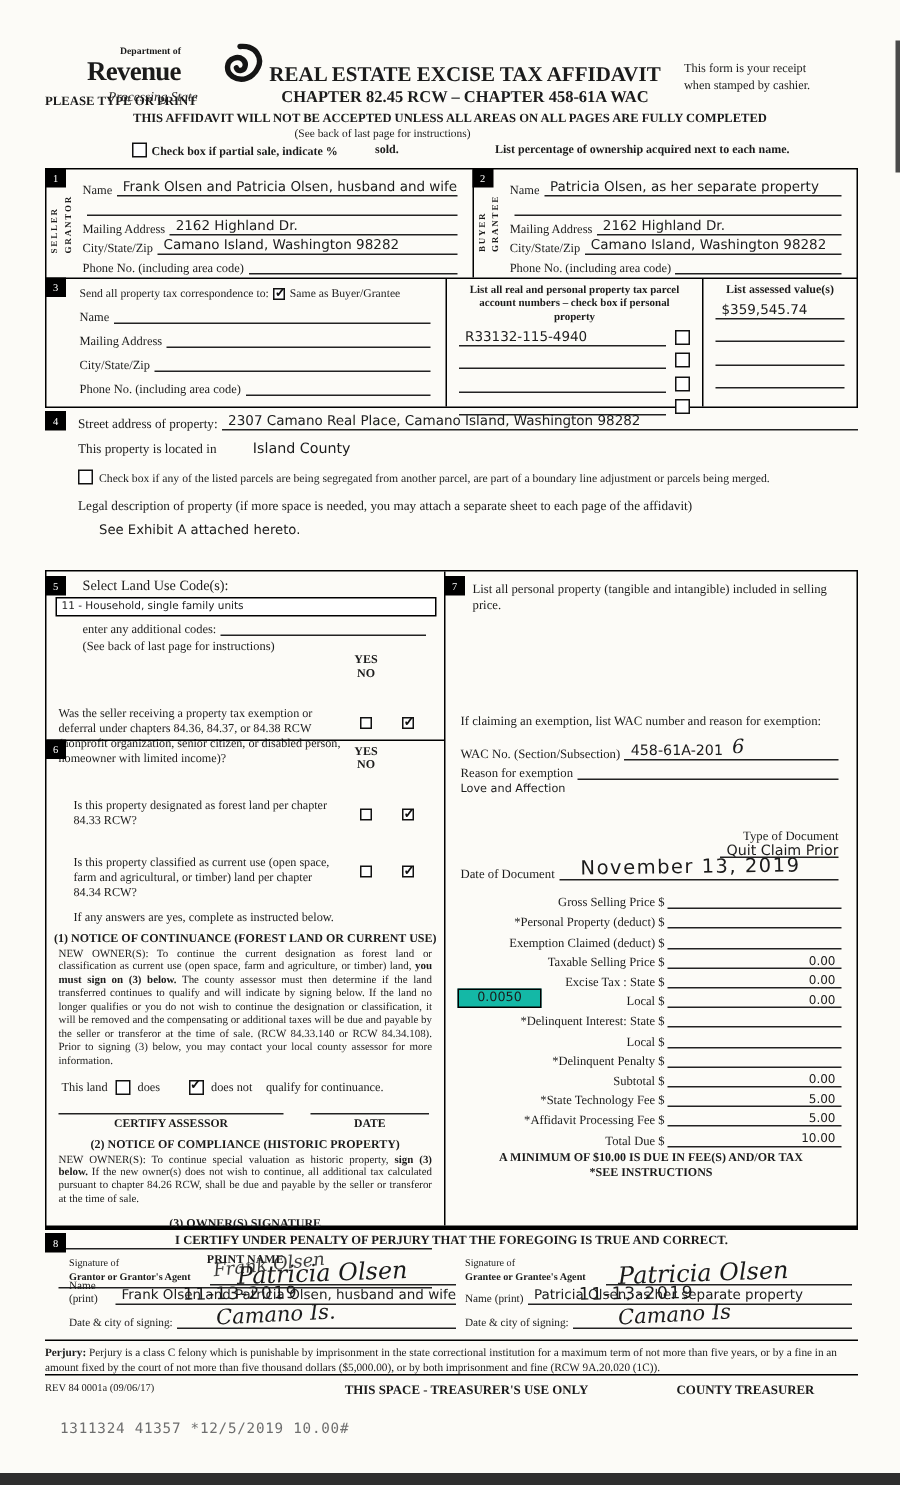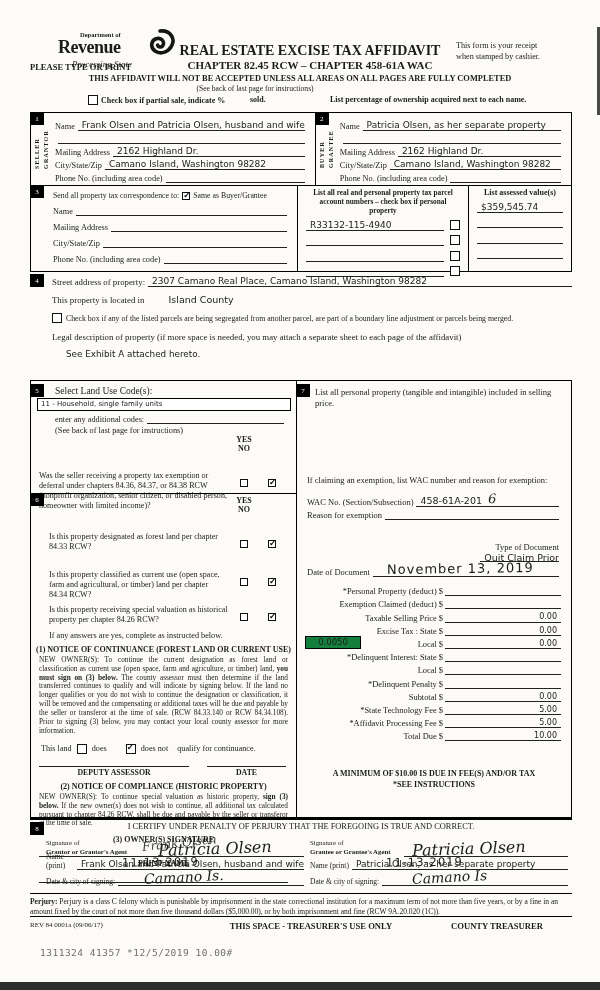--- a/index.html
+++ b/index.html
@@ -95,30 +95,30 @@
   .s7intro { margin:66px 8px 0 10px; font-size:8.5px; }
   .wacrow { display:flex; align-items:flex-end; margin:7px 12px 0 10px; font-size:8.5px; height:15px; }
   .reasonrow { display:flex; align-items:flex-end; margin:3px 12px 0 10px; font-size:8.5px; }
   .reasonval { margin-left:10px; font-size:7.5px; margin-top:1px; }
   .docrow { display:flex; align-items:flex-end; margin:0 12px 0 10px; font-size:8.5px; }
   .mrows { margin-top:6px; }
   .mrow { display:flex; align-items:flex-end; height:13.2px; margin:0 10px 0 4px; position:relative; }
   .mlbl { width:142px; text-align:right; font-size:8.4px; white-space:nowrap; }
   .mline { flex:1; border-bottom:1px solid #222; margin-left:2px; }
   .mval { display:block; text-align:right; font-family:"DejaVu Sans", sans-serif; font-size:8px; padding-right:4px; line-height:1.15; min-height:9px; }
-  .ratebox { position:absolute; left:4px; bottom:0; width:56px; height:13px; border:1.5px solid #000; background:#15803d; text-align:center; font-family:"DejaVu Sans", sans-serif; font-size:8.5px; line-height:11px; }
-  .minimum { margin-top:28px; text-align:center; font-weight:bold; font-size:8px; line-height:1.3; }
+  .ratebox { position:absolute; left:4px; bottom:0; width:56px; height:13px; border:1.5px solid #000; background:#14b8a6; text-align:center; font-family:"DejaVu Sans", sans-serif; font-size:8.5px; line-height:11px; }
+  .minimum { margin-top:2px; text-align:center; font-weight:bold; font-size:8px; line-height:1.3; }
 
   
   .hand { font-family:"DejaVu Sans", sans-serif; font-size:13px; letter-spacing:1px; white-space:nowrap; transform:rotate(-0.8deg); display:inline-block; }
   .script { font-family:"DejaVu Serif", serif; font-style:italic; white-space:nowrap; display:inline-block; }
 
   
   .sec8 { left:30px; top:818px; width:542px; height:76px; border-top:2px solid #000; border-bottom:1.5px solid #000; padding-top:2px; }
-  .certline { text-align:center; font-size:8.4px; font-weight:normal; }
+  .certline { text-align:center; font-size:8.4px; font-weight:bold; }
   .certcols { display:flex; margin-top:1px; }
   .certcol { flex:1; padding:0 4px 0 2px; }
   .sigrow { display:flex; align-items:flex-end; height:25px; position:relative; }
   .siglabels { width:94px; font-size:6.8px; line-height:1.3; flex:none; }
   .sigfill { flex:1; border-bottom:1px solid #222; height:100%; position:relative; }
   .certcol .frow { height:13px; font-size:7.5px; }
   .daterow { display:flex; align-items:flex-end; height:16px; font-size:7.5px; }
 
   
   .perjury { left:30px; top:897px; width:542px; font-size:7.5px; line-height:1.32; }
@@ -364,46 +364,39 @@
             <span class="cell"><span class="cb checked"></span></span>
           </span>
         </div>
         <div class="qrow" style="padding-left:18px;">
           <span class="qtext">Is this property classified as current use (open space, farm and agricultural, or timber) land per chapter 84.34 RCW?</span>
           <span class="qcells">
             <span class="cell"><span class="cb"></span></span>
             <span class="cell"><span class="cb checked"></span></span>
           </span>
         </div>
-        <div class="qrow" style="padding-left:18px; margin-top:4px;">
-          <span class="qtext">Is this property receiving special valuation as historical property per chapter 84.26 RCW?</span>
-          <span class="qcells">
-            <span class="cell"><span class="cb"></span></span>
-            <span class="cell"><span class="cb checked"></span></span>
-          </span>
-        </div>
         <div style="margin:6px 0 0 18px; font-size:8.2px;">If any answers are yes, complete as instructed below.</div>
         <div class="noticetitle">(1) NOTICE OF CONTINUANCE (FOREST LAND OR CURRENT USE)</div>
         <div class="noticepara">
           <span>NEW OWNER(S): To continue the current designation as forest land or classification as current use (open space, farm and agriculture, or timber) land, </span><span class="b">you must sign on (3) below.</span><span> The county assessor must then determine if the land transferred continues to qualify and will indicate by signing below. If the land no longer qualifies or you do not wish to continue the designation or classification, it will be removed and the compensating or additional taxes will be due and payable by the seller or transferor at the time of sale. (RCW 84.33.140 or RCW 84.34.108). Prior to signing (3) below, you may contact your local county assessor for more information.</span>
         </div>
         <div class="landrow">
           <span>This land</span>
           <span class="cb big"></span>
           <span>does</span>
           <span class="cb big checked" style="margin-left:14px;"></span>
           <span>does not</span>
           <span style="margin-left:4px;">qualify for continuance.</span>
         </div>
         <div class="deplines">
             <span class="dl1"></span>
             <span class="dl2"></span>
           </div>
         <div class="deplabels">
-          <span>DEPUTY ASSESSOR</span>
+          <span>CERTIFY ASSESSOR</span>
           <span>DATE</span>
         </div>
         <div class="noticetitle">(2) NOTICE OF COMPLIANCE (HISTORIC PROPERTY)</div>
         <div class="noticepara">
           <span>NEW OWNER(S): To continue special valuation as historic property, </span><span class="b">sign (3) below.</span><span> If the new owner(s) does not wish to continue, all additional tax calculated pursuant to chapter 84.26 RCW, shall be due and payable by the seller or transferor at the time of sale.</span>
         </div>
         <div class="noticetitle" style="margin-top:7px;">(3) OWNER(S) SIGNATURE</div>
         <div class="sigline6"></div>
         <div class="noticetitle" style="margin-top:2px;">PRINT NAME</div>
         <div class="sigline6" style="margin-top:14px;"></div>
@@ -418,31 +411,38 @@
         <span>WAC No. (Section/Subsection)</span>
         <span class="fill" style="display:flex; align-items:flex-end;">
           <span class="val" style="font-size:9.5px;">458-61A-201</span>
           <span class="script" style="font-size:13px; margin-left:6px; transform:rotate(-2deg);">6</span>
         </span>
       </div>
       <div class="reasonrow">
         <span>Reason for exemption</span>
           <span class="fill"></span>
       </div>
+      <div class="reasonval sans">Love and Affection</div>
       <div class="docrow" style="margin-top:22px; height:15px;flex-direction:column;">
         <span>Type of Document</span>
         <span class="fill">
             <span class="val" style="font-size:9.5px;">Quit Claim Prior</span>
           </span>
       </div>
       <div class="docrow" style="height:20px;">
         <span>Date of Document</span>
         <span class="fill" style="text-align:left;"><span class="hand" style="margin-left:14px;">November 13, 2019</span></span>
       </div>
       <div class="mrows">
+        <div class="mrow">
+          <span class="mlbl">Gross Selling Price  $</span>
+          <span class="mline">
+              <span class="mval"></span>
+            </span>
+        </div>
         <div class="mrow">
           <span class="mlbl">*Personal Property (deduct)  $</span>
           <span class="mline">
               <span class="mval"></span>
             </span>
         </div>
         <div class="mrow">
           <span class="mlbl">Exemption Claimed (deduct)  $</span>
           <span class="mline">
               <span class="mval"></span>

